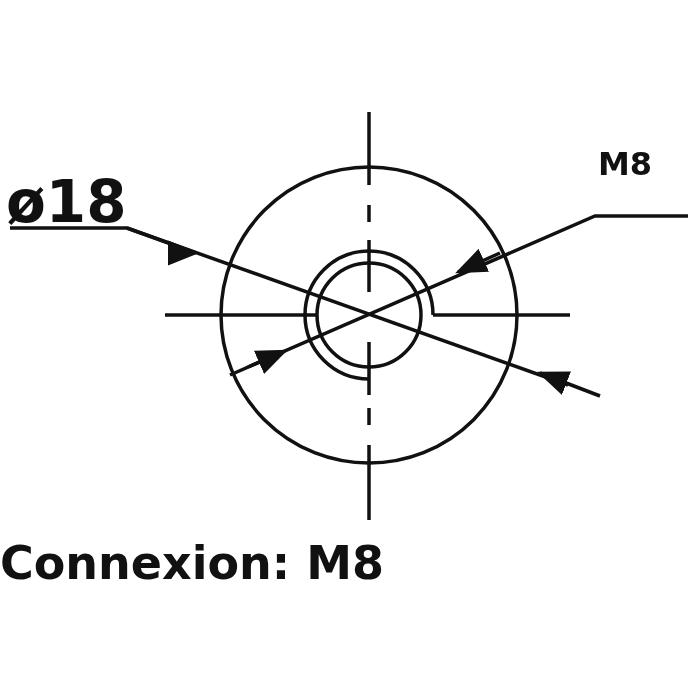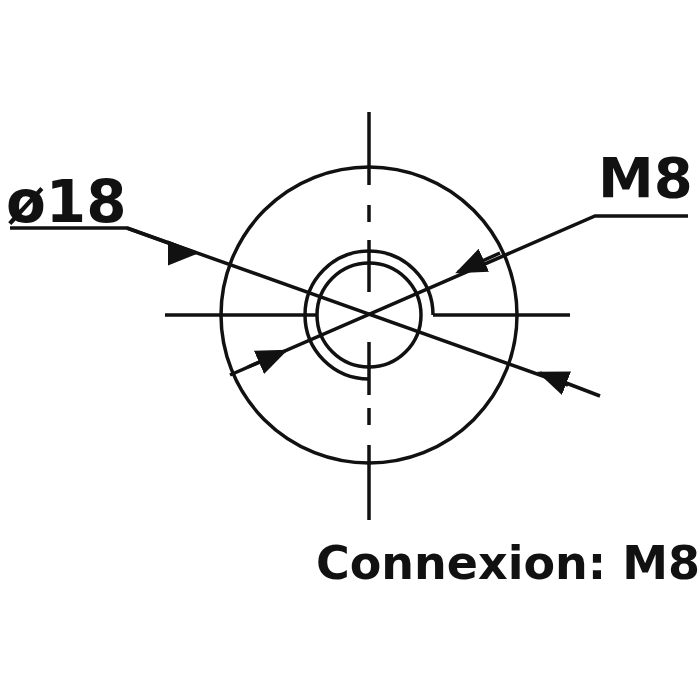--- a/index.html
+++ b/index.html
@@ -1,21 +1,21 @@
 <!DOCTYPE html>
 <html><head>
 <meta charset="utf-8">
 <style>
   html, body { margin:0; padding:0; background:#ffffff; }
   body { width:700px; height:700px; position:relative; overflow:hidden; font-family:"Liberation Sans", sans-serif; }
   svg { position:absolute; left:0; top:0; }
   .lbl { position:absolute; font-weight:bold; color:#111111; font-family:"DejaVu Sans", sans-serif; }
   #d18 { left:6px; top:168px; font-size:58px; }
-  #m8 { left:598px; top:145px; font-size:56px; }
-  #caption { left:0; width:700px; top:536px; text-align:right; font-size:46px; }
+  #m8 { left:598px; top:145px; font-size:32px; }
+  #caption { left:0; width:700px; top:536px; text-align:left; font-size:46px; }
 </style>
 </head>
 <body>
 
 <svg width="700" height="700" viewBox="0 0 700 700">
   <defs>
     <marker id="arr" viewBox="0 0 10 10" refX="9" refY="5" markerWidth="9" markerHeight="9" orient="auto-start-reverse">
       <path d="M0,1 L10,5 L0,9 Z" fill="#111"></path>
     </marker>
   </defs>

